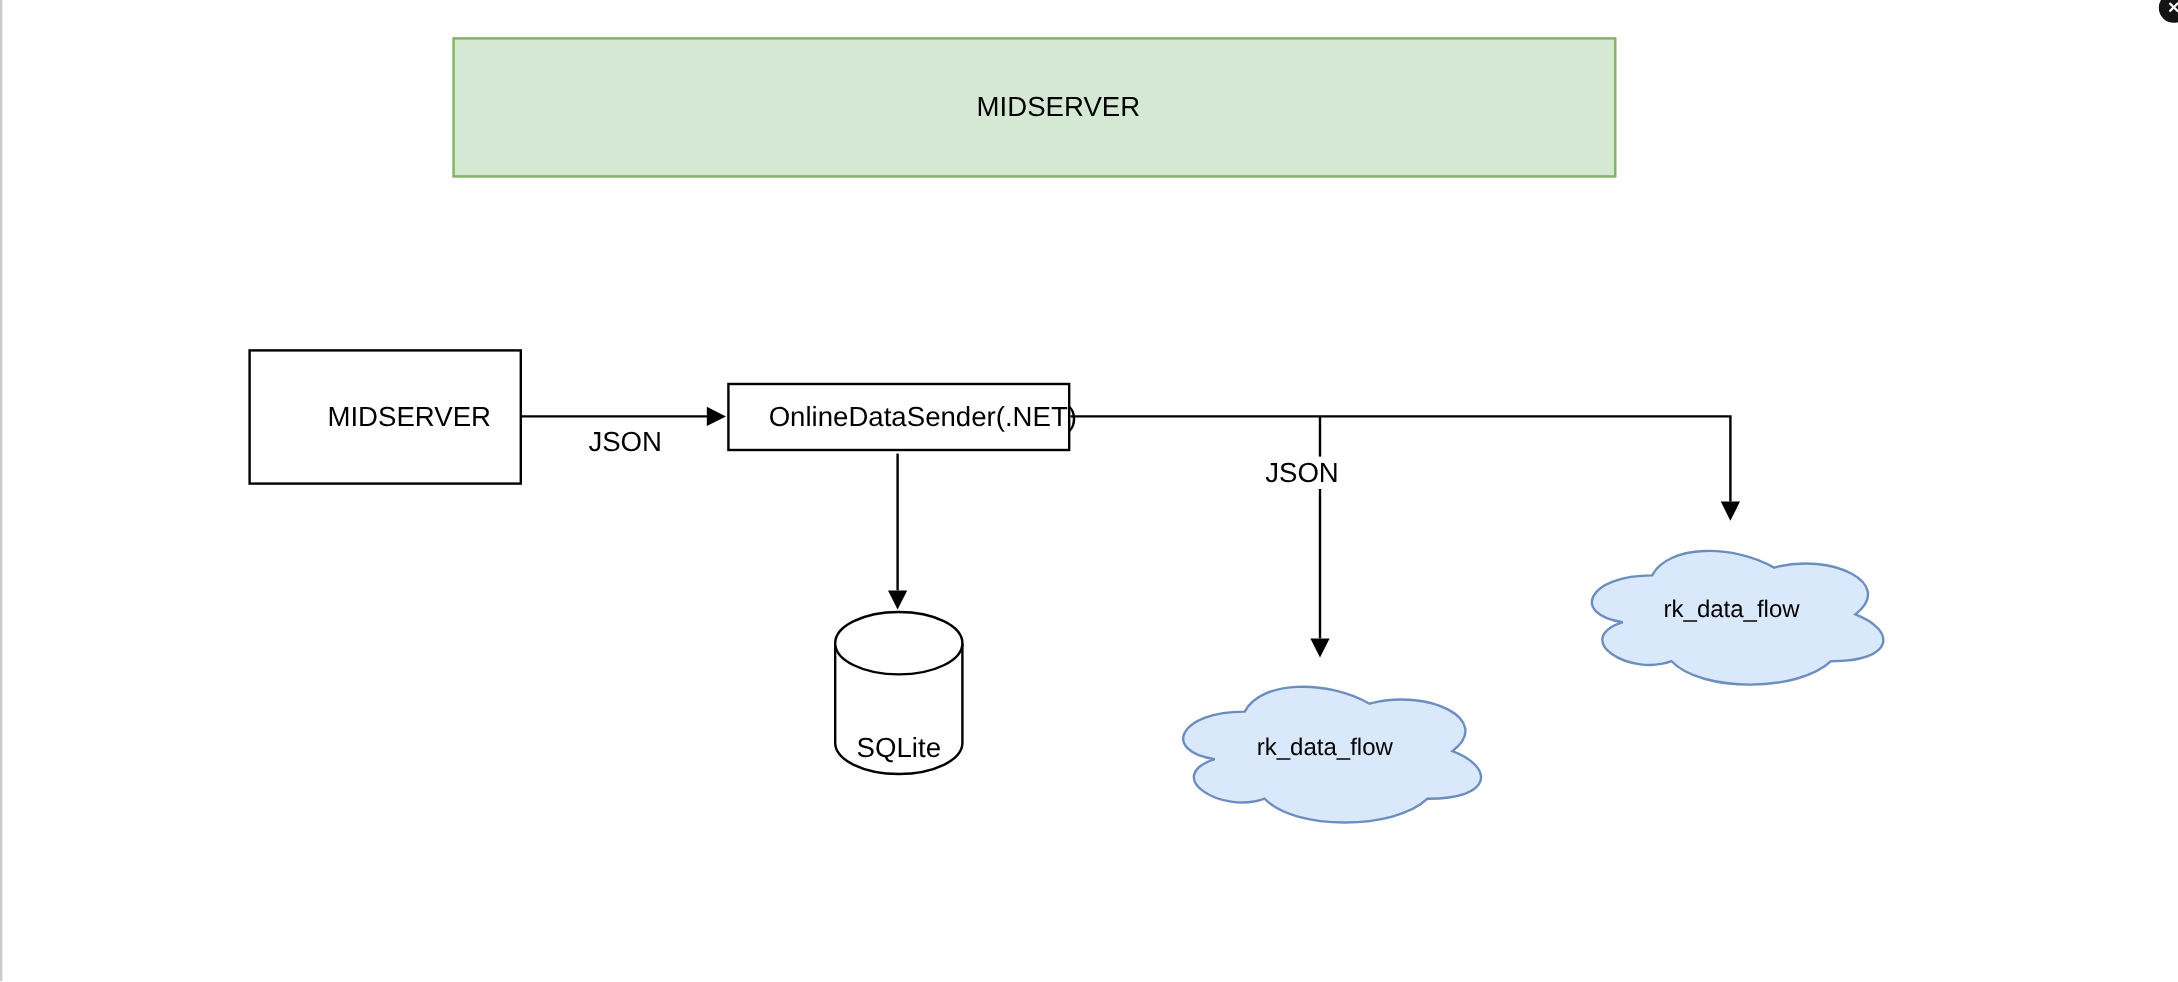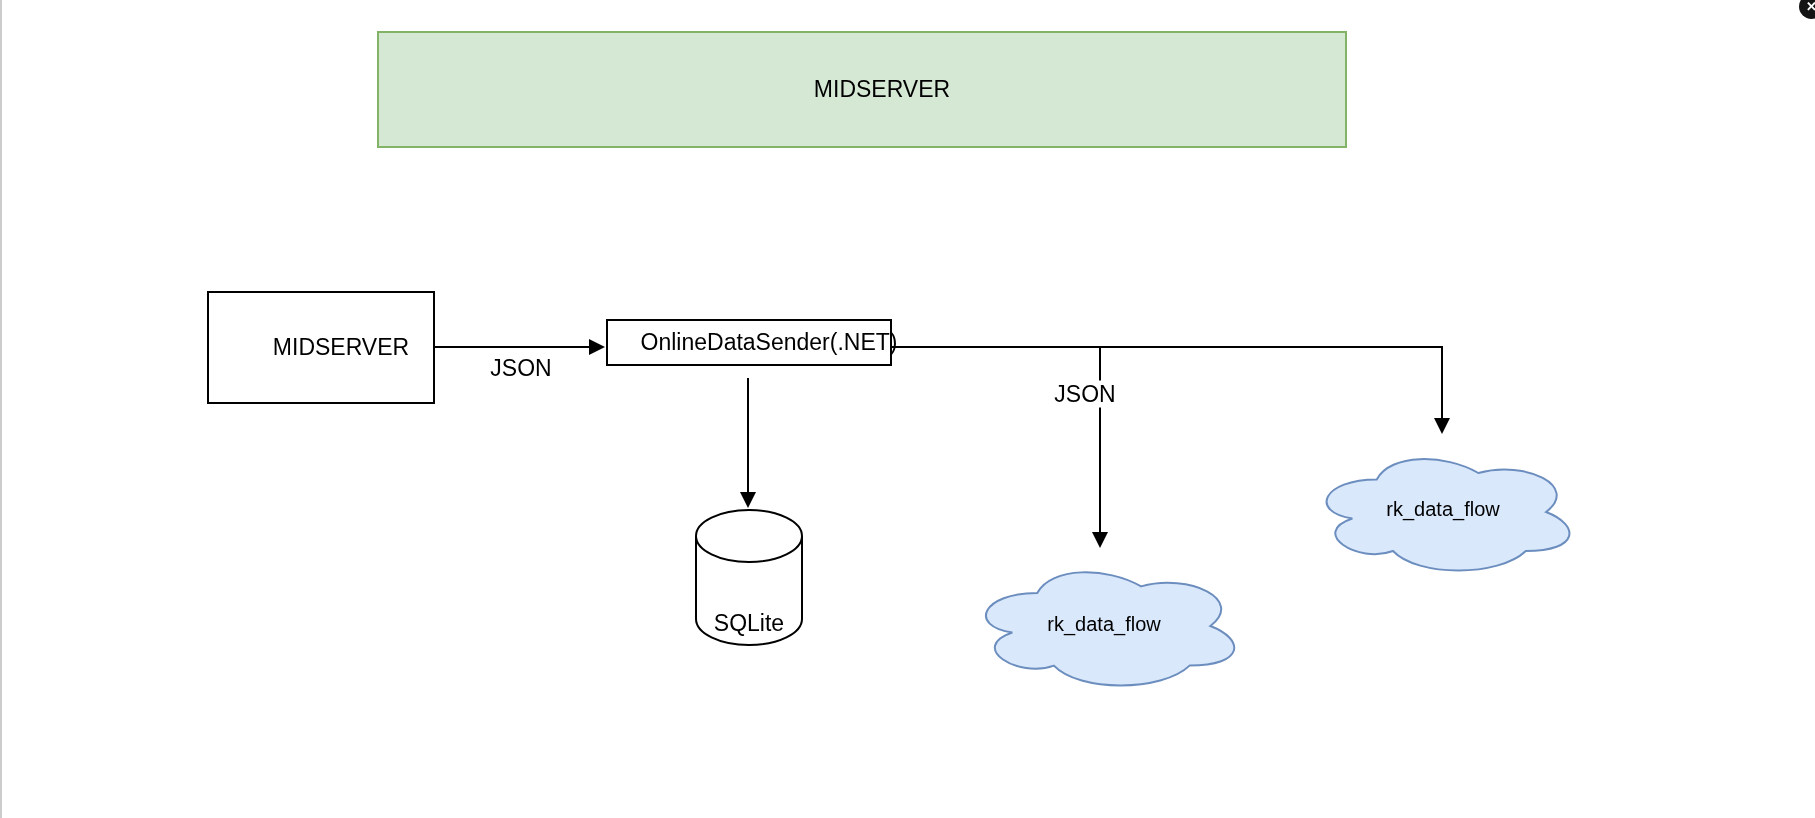--- a/index.html
+++ b/index.html
@@ -55,21 +55,21 @@
     top: 291px;
     width: 228px;
     height: 113px;
     background: #ffffff;
     border: 2px solid #000000;
   }
   .node-sender {
     left: 606px;
     top: 319px;
     width: 286px;
-    height: 47px;
+    height: 57px;
     background: #ffffff;
     border: 2px solid #000000;
   }
   .shape-label {
     position: absolute;
     transform: translate(-50%, -50%);
     font-size: 23px;
     white-space: nowrap;
     text-align: center;
   }

